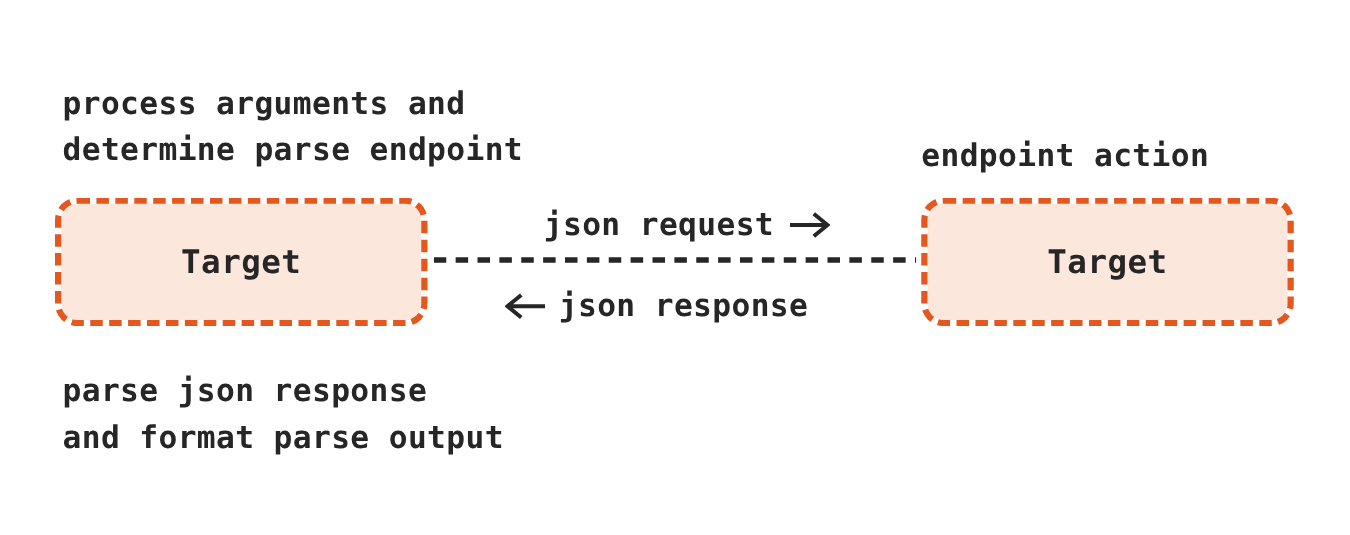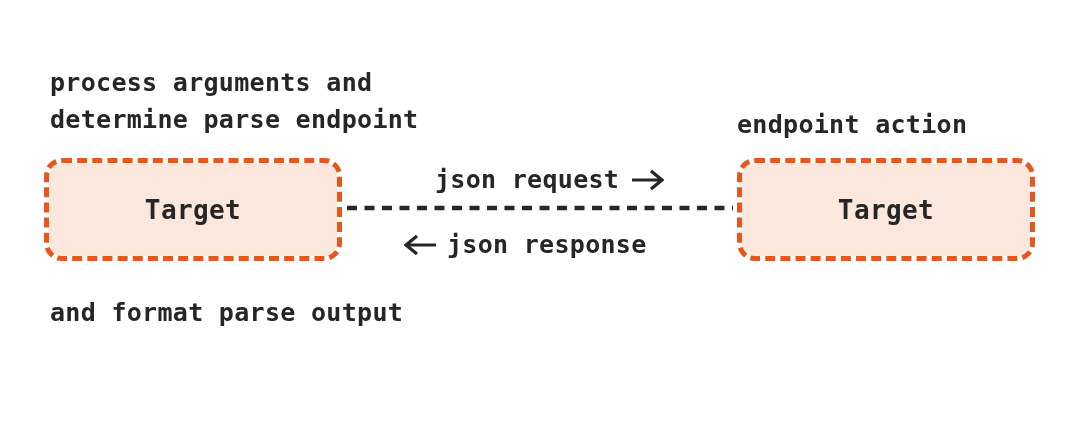--- a/index.html
+++ b/index.html
@@ -99,16 +99,17 @@
   </div>
 
   <div class="msg-row msg-response">
     <svg class="arrow-icon" width="33" height="26" viewBox="0 0 33 26">
       <path d="M32 13 H3 M13 4 L2 13 L13 22" fill="none" stroke="currentColor" stroke-width="3.2" stroke-linejoin="miter"></path>
     </svg>
     <span>json response</span>
   </div>
 
   <div class="note note-bottom-left">
+    <div>parse json response</div>
     <div>and format parse output</div>
   </div>
 
 </div>
 
 </body></html>

